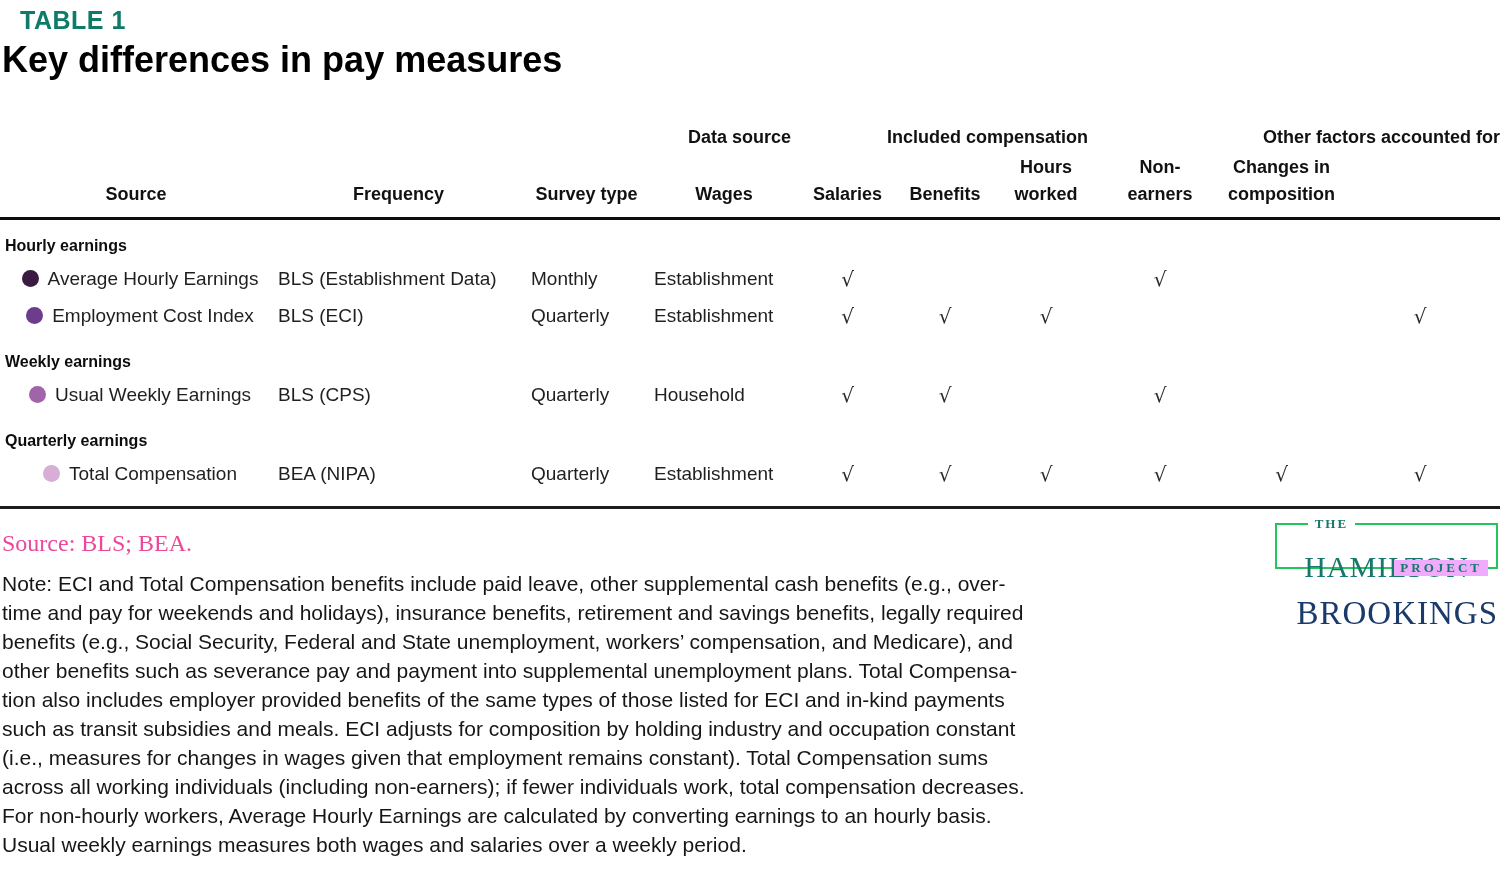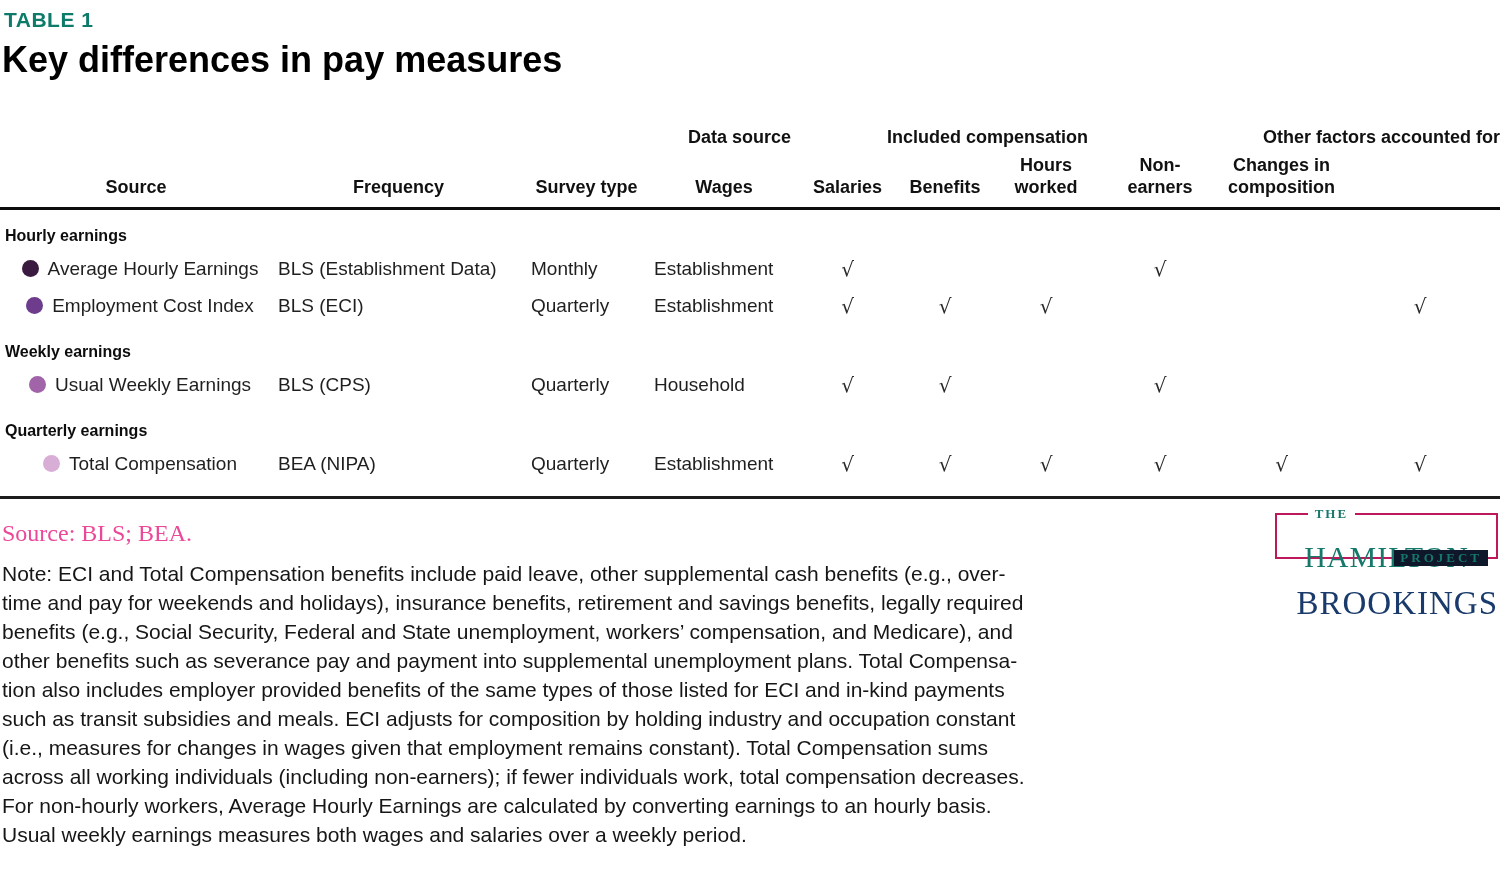--- a/index.html
+++ b/index.html
@@ -6,22 +6,22 @@
   body{
     width:1500px;height:873px;overflow:hidden;
     font-family:"Liberation Sans", sans-serif;
     color:#1c1c1c;
     -webkit-font-smoothing:antialiased;
   }
   .page{padding-top:8px;position:relative;}
 
   
   .eyebrow{
-    margin-left:4px;
-    font-size:21px;font-weight:600;letter-spacing:.5px;
+    margin-left:20px;
+    font-size:25px;font-weight:600;letter-spacing:.5px;
     color:#0e7b6a;height:24px;line-height:24px;
   }
   .title{
     margin:6px 0 0 2px;
     font-size:36px;font-weight:600;line-height:44px;color:#000;
   }
 
   
   .grid10{
     display:grid;
@@ -36,21 +36,21 @@
     padding-bottom:6px;height:22px;line-height:22px;
   }
   .gline{height:2px;background:#111;}
   .gline.gap{margin-right:9px;}
 
   .colhead-row{
     border-bottom:3px solid #0d0d0d;
     align-items:end;
   }
   .hcell{
-    text-align:center;font-weight:700;font-size:18px;line-height:22px;color:#111;
+    text-align:center;font-weight:700;font-size:18px;line-height:27px;color:#111;
     padding-bottom:9px;white-space:pre-line;
   }
 
   .section-label{
     font-weight:700;font-size:16px;color:#0d0d0d;
     padding-left:5px;height:28px;line-height:28px;margin-top:12px;
   }
   .section-label.later{margin-top:14px;}
 
   .drow{height:37px;align-items:center;font-size:19px;color:#1f1f1f;}
@@ -71,35 +71,35 @@
   
   .footer{position:relative;padding-top:22px;}
   .source-line{font-size:24px;height:24px;line-height:24px;color:#ec4899;padding-left:2px;font-family:Liberation Serif, serif;}
   .note{margin-top:14px;padding-left:2px;}
   .note div{font-size:21px;line-height:29px;white-space:nowrap;color:#161616;}
 
   
   .logos{position:absolute;top:14px;right:2px;width:228px;}
   .hamilton-box{
     position:relative;width:219px;height:42px;
-    border:2px solid #be185d;margin-left:auto;
+    border:2px solid #22c55e;margin-left:auto;
     font-family:"Liberation Serif", serif;
   }
   .hamilton-the{
     position:absolute;top:-9px;left:14%;
     background:#fff;padding:0 7px;
     font-size:13px;font-weight:700;letter-spacing:2px;color:#16786a;
   }
   .hamilton-name{
     text-align:center;font-size:30px;font-weight:500;letter-spacing:1px;
     color:#16786a;line-height:44px;margin-top:20px;
   }
   .hamilton-project{
     position:absolute;bottom:-9px;right:8px;
-    background:#0f172a;padding:0 6px;
+    background:#f0abfc;padding:0 6px;
     font-size:13px;font-weight:700;letter-spacing:3px;color:#16786a;
   }
   .brookings{
     margin-top:26px;text-align:right;
     font-family:"Liberation Serif", serif;
     font-size:33px;letter-spacing:1px;color:#193a6a;
   }
 </style>
 </head>
 <body>

